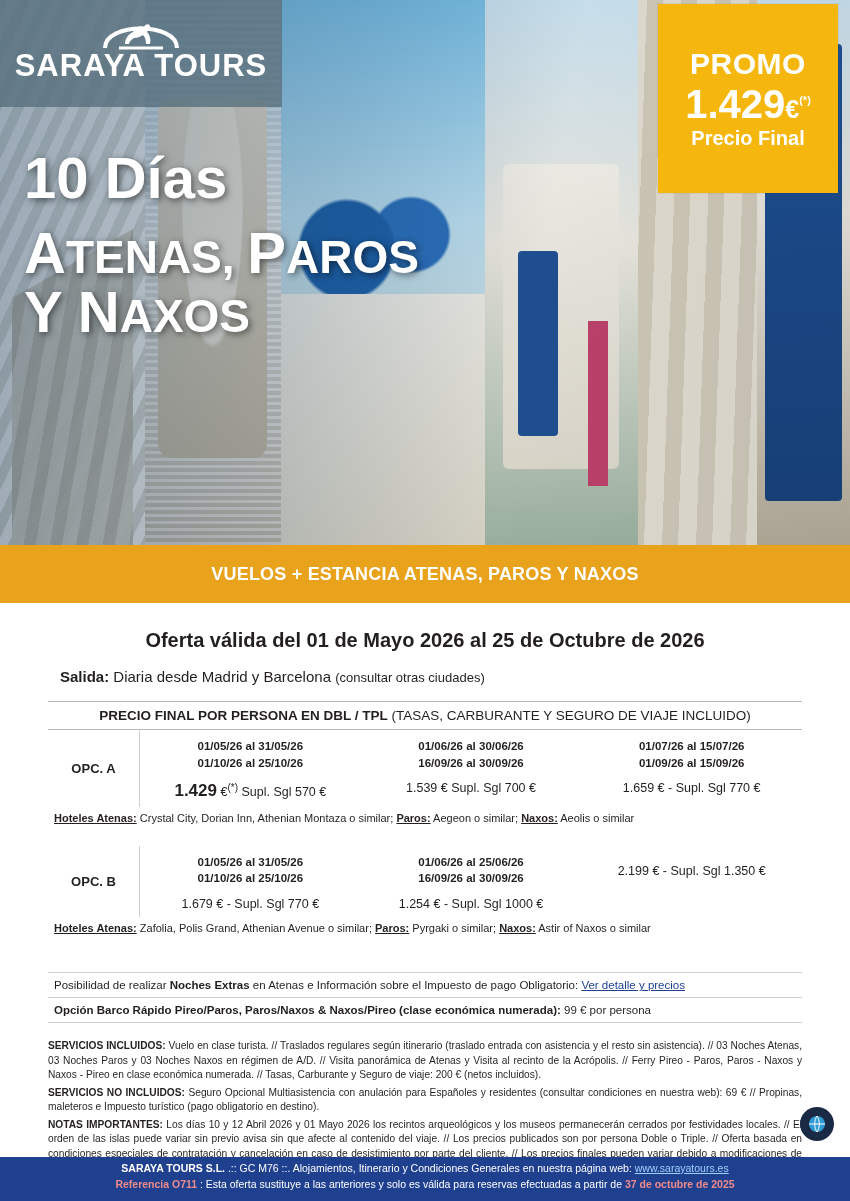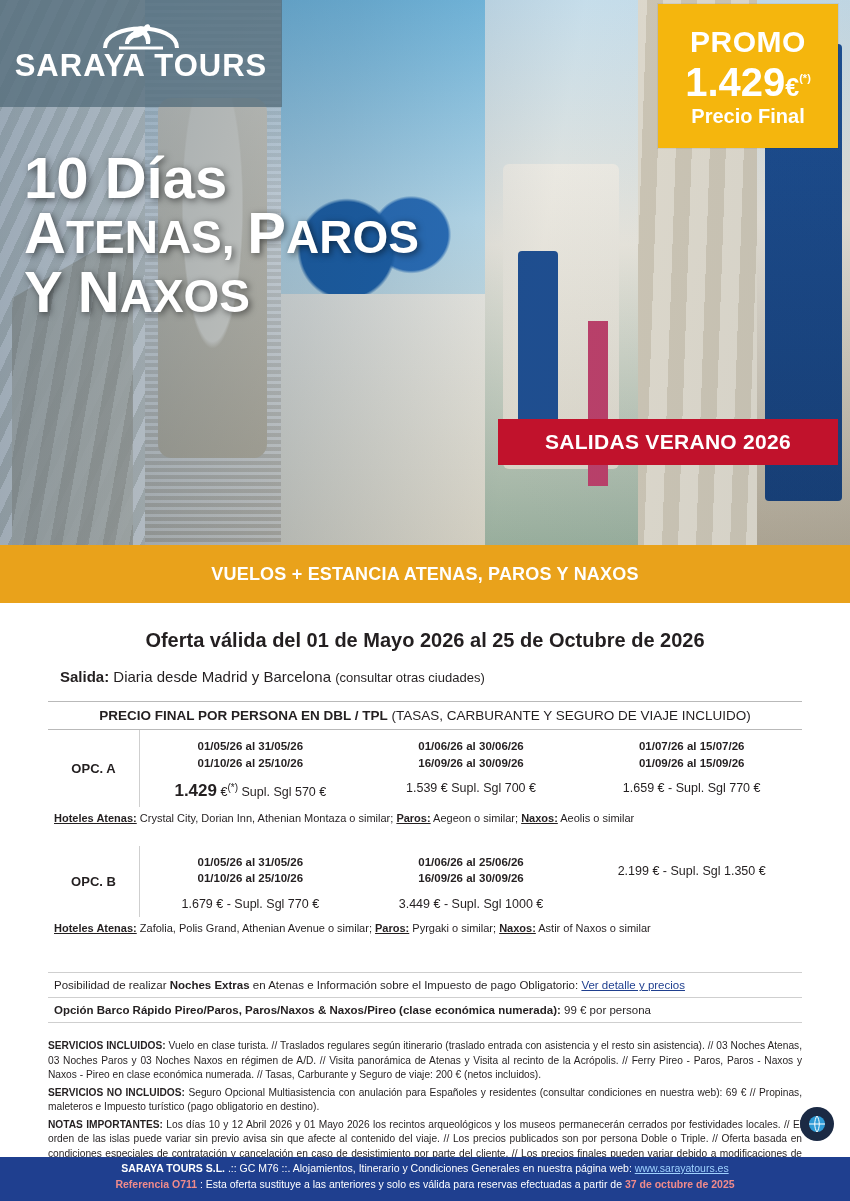--- a/index.html
+++ b/index.html
@@ -104,27 +104,27 @@
 
   
   .headline {
     position:absolute; left:24px; top:150px; width:620px;
     color:#ffffff;
     text-shadow: 2px 2px 7px rgba(0,0,0,.55);
     font-weight:bold;
     line-height:.95;
   }
   .hl-1 { font-size:58px; }
-  .hl-2 { font-size:58px; margin-top:0; }
+  .hl-2 { font-size:58px; margin-top:20px; }
   .hl-3 { font-size:58px; margin-top:4px; }
   .hl-2 .sc, .hl-3 .sc { font-size:46px; }
 
   
   .promo {
-    position:absolute; right:12px; top:4px; width:180px; height:144px;
+    position:absolute; right:12px; top:4px; width:180px; height:189px;
     background:#f5b60d; color:#ffffff; text-align:center;
     display:flex; flex-direction:column; justify-content:center;
     box-shadow:0 0 0 1px rgba(0,0,0,.05);
   }
   .promo-title { font-size:30px; font-weight:bold; letter-spacing:.5px; }
   .promo-price { font-size:40px; font-weight:bold; line-height:1.05; margin-top:2px; }
   .promo-price .cur { font-size:25px; }
   .promo-star { font-size:11px; vertical-align:super; }
   .promo-final { font-size:20px; font-weight:bold; margin-top:2px; }
 
@@ -245,21 +245,20 @@
   </div>
 
   <div class="promo">
     <div class="promo-title">PROMO</div>
     <div class="promo-price">
       <span>1.429</span><span class="cur">€</span><span class="promo-star">(*)</span>
     </div>
     <div class="promo-final">Precio Final</div>
   </div>
 
-  <div class="salidas">SALIDAS VERANO 2026</div>
 </div>
 
 <div class="vuelos-bar">VUELOS + ESTANCIA ATENAS, PAROS Y NAXOS</div>
 
 <div class="content">
 
   <div class="offer-title">Oferta válida del 01 de Mayo 2026 al 25 de Octubre de 2026</div>
 
   <div class="salida-line">
     <b>Salida:</b>
@@ -332,21 +331,21 @@
             <span>1.679 €</span>
             <span>- Supl. Sgl 770 €</span>
           </div>
         </div>
         <div class="col">
           <div class="dates">
             <div>01/06/26 al 25/06/26</div>
             <div>16/09/26 al 30/09/26</div>
           </div>
           <div class="price">
-            <span>3.449 €</span>
+            <span>1.254 €</span>
             <span>- Supl. Sgl 1000 €</span>
           </div>
         </div>
         <div class="col wide">
           <div class="price">
             <span>2.199 €</span>
             <span>- Supl. Sgl 1.350 €</span>
           </div>
         </div>
       </div>

